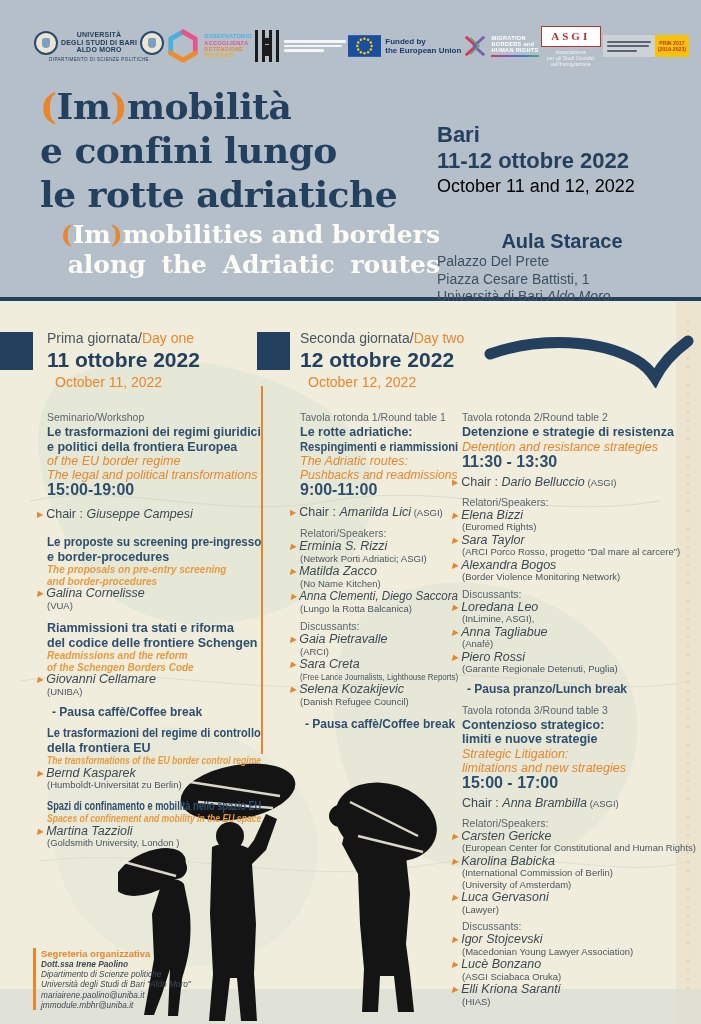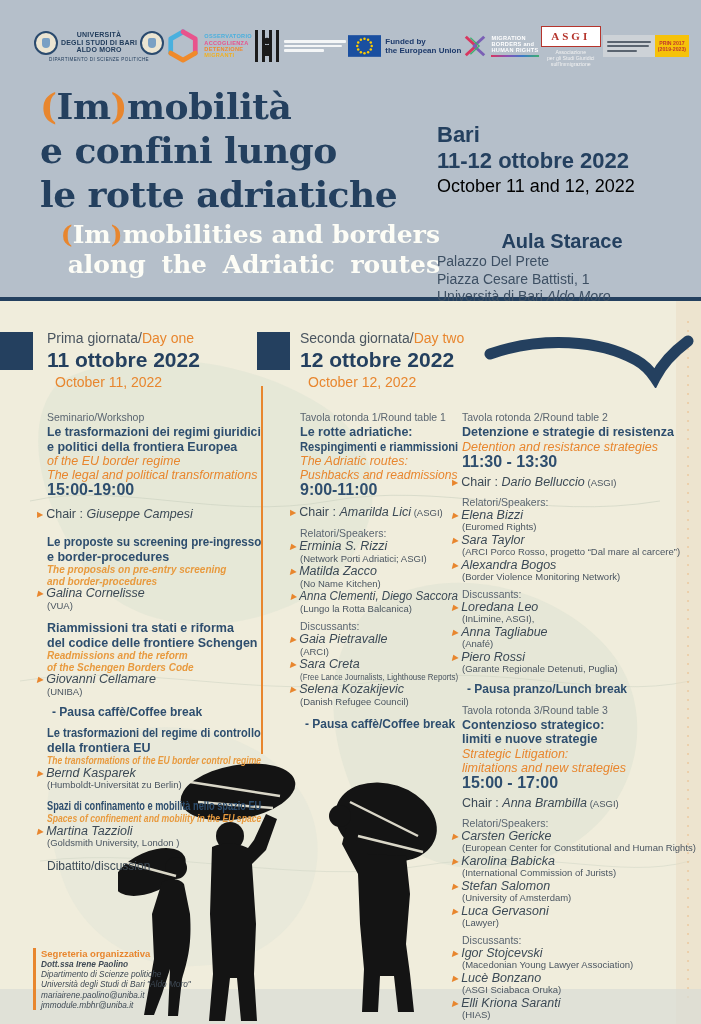--- a/index.html
+++ b/index.html
@@ -332,21 +332,20 @@
         <div class="ln fit" style="transform: scaleX(0.737931); transform-origin: 0px 0px;">Spazi di confinamento e mobilità nello spazio EU</div>
       </div>
       <div class="blk-title-en-sm">
         <div class="ln fit" style="transform: scaleX(0.862903); transform-origin: 0px 0px;">Spaces of confinement and mobility in the EU space</div>
       </div>
       <div class="blk-speaker">
         <div class="spk-name fit"><span class="arrow-icon">▶</span>Martina Tazzioli</div>
         <div class="blk-affil fit">(Goldsmith University, London )</div>
       </div>
       <div style="height: 9px;"></div>
-      <div class="blk-plain fit">Dibattito/discussion</div>
     </div>
   <div id="col2" class="col" style="left:290px;top:411px;width:168px;">
       <div class="blk-kicker fit">Tavola rotonda 1/Round table 1</div>
       <div class="blk-title-it">
         <div class="ln fit">Le rotte adriatiche:</div>
         <div class="ln fit" style="transform: scaleX(0.892655); transform-origin: 0px 0px;">Respingimenti e riammissioni</div>
       </div>
       <div class="blk-title-en">
         <div class="ln fit">The Adriatic routes:</div>
         <div class="ln fit" style="transform: scaleX(0.969325); transform-origin: 0px 0px;">Pushbacks and readmissions</div>
@@ -440,24 +439,23 @@
       <div style="height: 6px;"></div>
       <div class="blk-chair fit">Chair : <i>Anna Brambilla</i><span class="chair-affil">&nbsp;(ASGI)</span></div>
       <div style="height: 6px;"></div>
       <div class="blk-label fit">Relatori/Speakers:</div>
       <div class="blk-speaker">
         <div class="spk-name fit"><span class="arrow-icon">▶</span>Carsten Gericke</div>
         <div class="blk-affil fit">(European Center for Constitutional and Human Rights)</div>
       </div>
       <div class="blk-speaker">
         <div class="spk-name fit"><span class="arrow-icon">▶</span>Karolina Babicka</div>
-        <div class="blk-affil fit">(International Commission of Jurists)</div>
-      </div>
-      <div class="blk-speaker">
-        <div class="spk-name fit"><span class="arrow-icon">▶</span>Stefan Salomon</div>
+        <div class="blk-affil fit">(International Commission of Berlin)</div>
+      </div>
+      <div class="blk-speaker">
         <div class="blk-affil fit">(University of Amsterdam)</div>
       </div>
       <div class="blk-speaker">
         <div class="spk-name fit"><span class="arrow-icon">▶</span>Luca Gervasoni</div>
         <div class="blk-affil fit">(Lawyer)</div>
       </div>
       <div style="height: 4px;"></div>
       <div class="blk-label fit">Discussants:</div>
       <div class="blk-speaker">
         <div class="spk-name fit"><span class="arrow-icon">▶</span>Igor Stojcevski</div>

